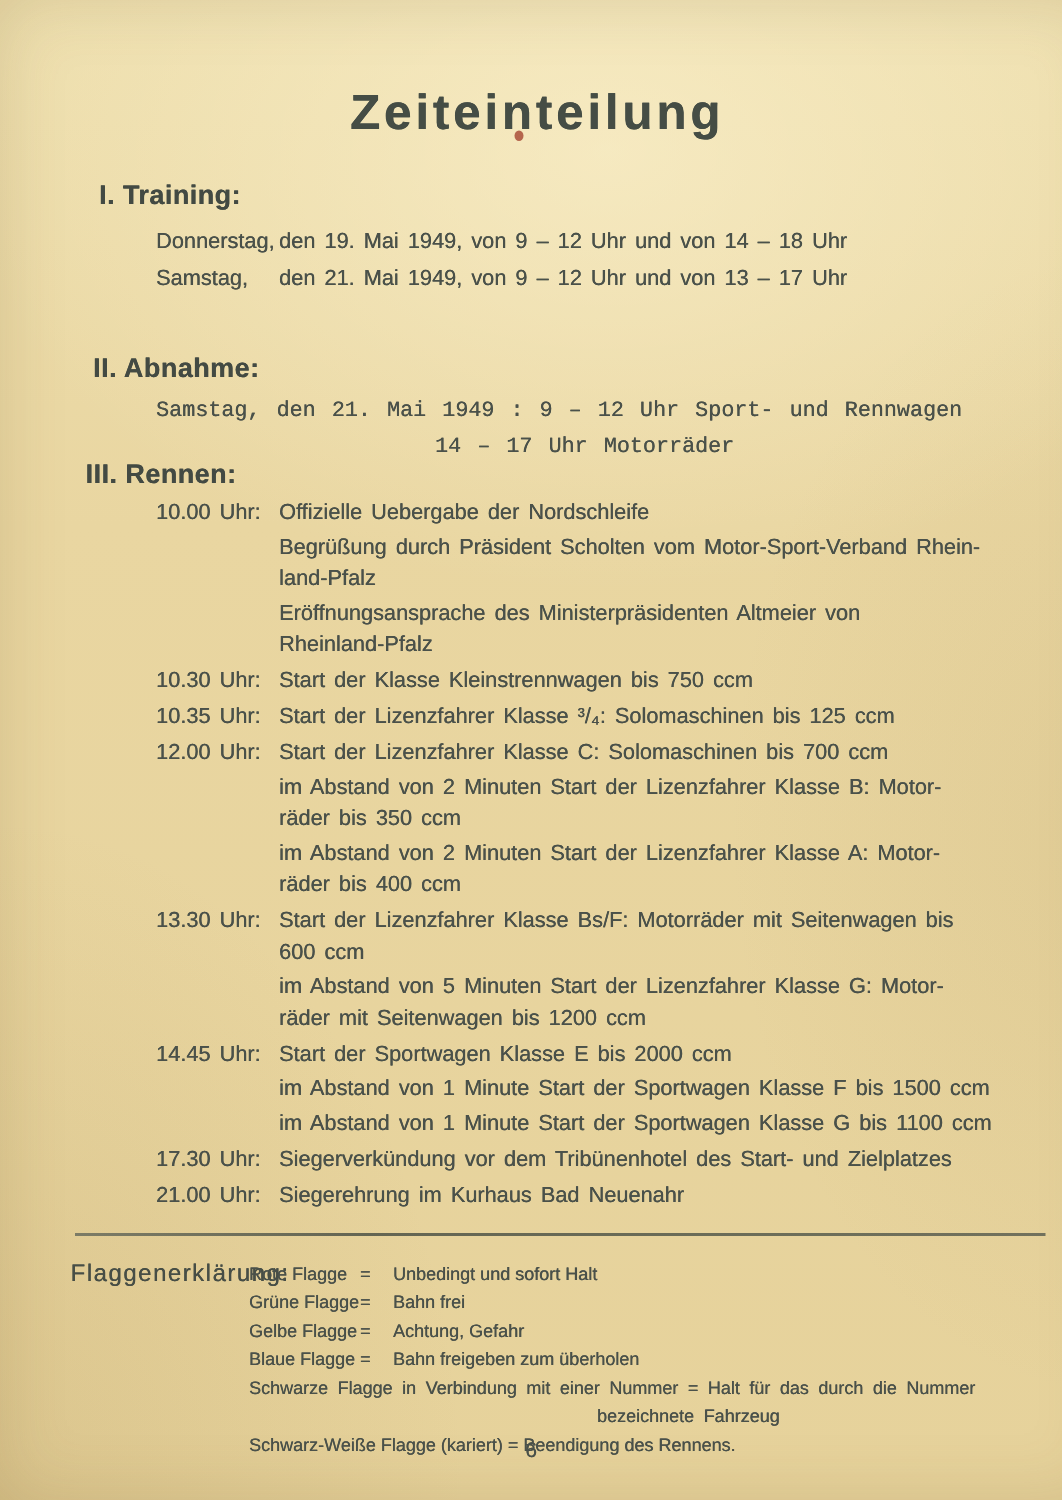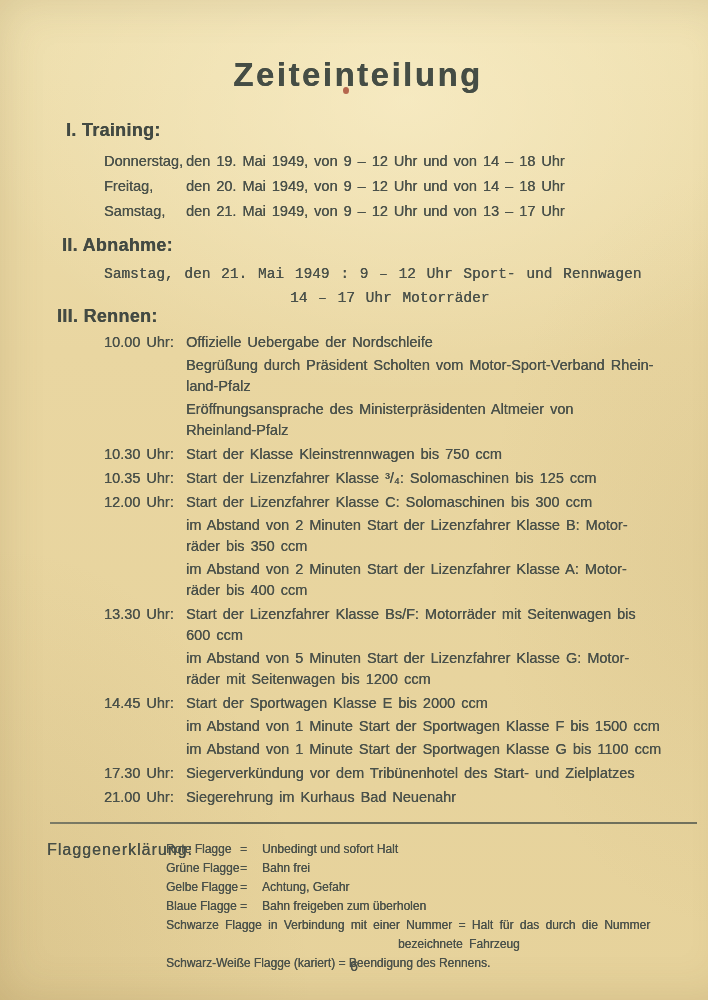--- a/index.html
+++ b/index.html
@@ -79,24 +79,20 @@
   <h1 class="title">Zeiteinteilung</h1>
   <span class="speck"></span>
 
   <h2 class="sec sec-training">I. Training:</h2>
   <div class="training-rows body-text">
     <div class="t-row">
       <span class="t-day">Donnerstag,</span>
       <span class="t-rest">den 19. Mai 1949, von 9 – 12 Uhr und von 14 – 18 Uhr</span>
     </div>
     <div class="t-row">
-      <span class="t-day">Freitag,</span>
-      <span class="t-rest">den 20. Mai 1949, von 9 – 12 Uhr und von 14 – 18 Uhr</span>
-    </div>
-    <div class="t-row">
       <span class="t-day">Samstag,</span>
       <span class="t-rest">den 21. Mai 1949, von 9 – 12 Uhr und von 13 – 17 Uhr</span>
     </div>
   </div>
 
   <h2 class="sec sec-abnahme">II. Abnahme:</h2>
   <div class="abnahme-lines body-text">
     <div class="line">Samstag, den 21. Mai 1949  :  9 – 12 Uhr Sport- und Rennwagen</div>
     <div class="line abnahme-indent">14 – 17 Uhr Motorräder</div>
   </div>
@@ -136,21 +132,21 @@
         <div class="para">
           <div class="line">Start der Lizenzfahrer Klasse ³/₄: Solomaschinen bis 125 ccm</div>
         </div>
       </div>
     </div>
 
     <div class="entry">
       <div class="time">12.00 Uhr:</div>
       <div class="body">
         <div class="para">
-          <div class="line">Start der Lizenzfahrer Klasse C: Solomaschinen bis 300 ccm</div>
+          <div class="line">Start der Lizenzfahrer Klasse C: Solomaschinen bis 700 ccm</div>
         </div>
         <div class="para">
           <div class="line">im Abstand von 2 Minuten Start der Lizenzfahrer Klasse B: Motor-</div>
           <div class="line">räder bis 350 ccm</div>
         </div>
         <div class="para">
           <div class="line">im Abstand von 2 Minuten Start der Lizenzfahrer Klasse A: Motor-</div>
           <div class="line">räder bis 400 ccm</div>
         </div>
       </div>

